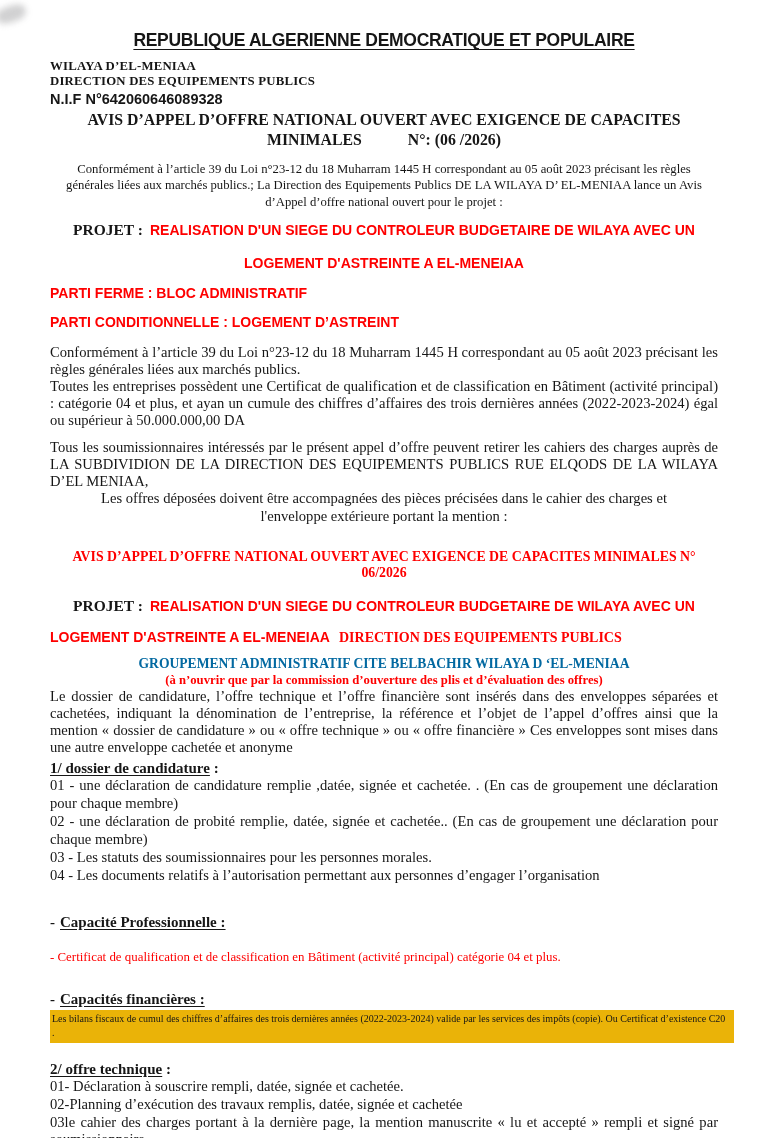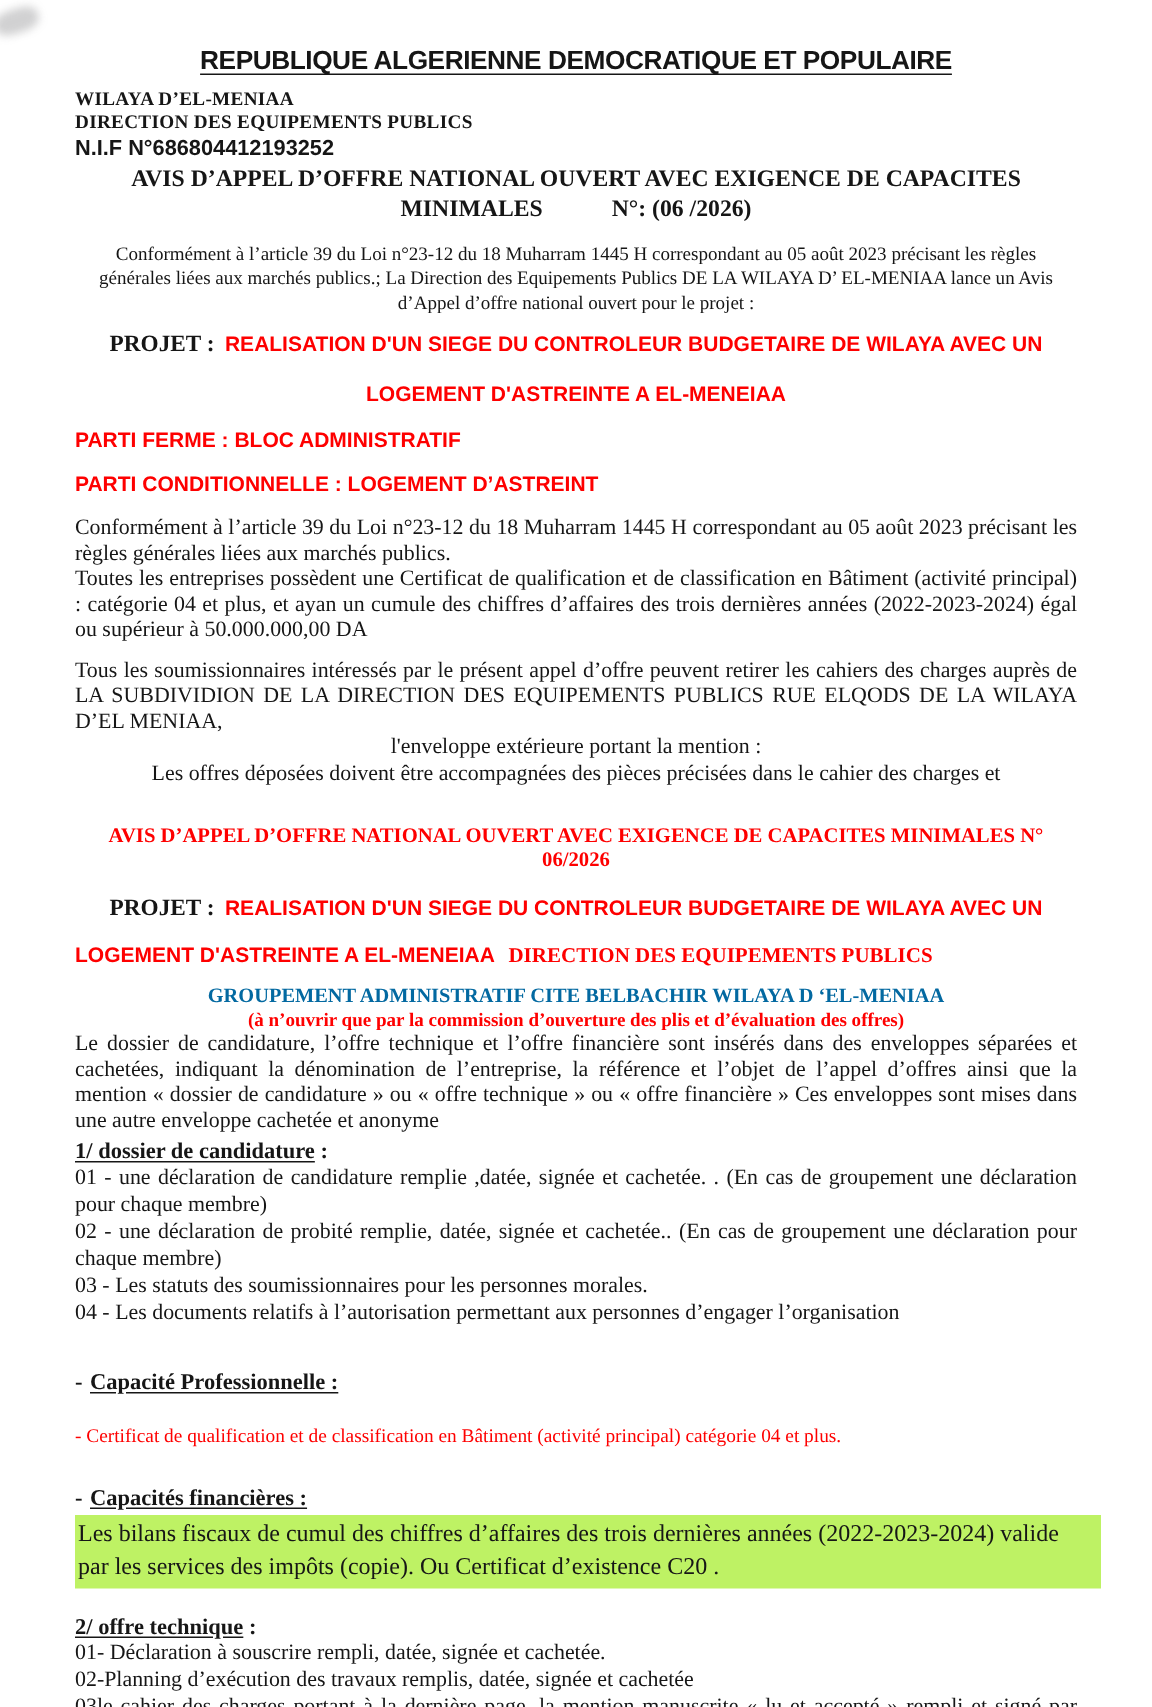--- a/index.html
+++ b/index.html
@@ -62,40 +62,40 @@
 
   .section-h { font-weight: bold; font-size: 15px; margin-top: 4px; }
   .section-h .u { text-decoration: underline; text-underline-offset: 2px; }
   .dash { margin-right: 5px; }
 
   .item { font-size: 14.6px; line-height: 1.23; text-align: justify; }
 
   .red-cert { color: #fe0000; font-size: 12.9px; margin-top: 19px; }
 
   .gray-par {
-    background: #bef264; font-size: 16px; line-height: 1.36;
+    background: #eab308; font-size: 10px; line-height: 1.36;
     padding: 2px 4px 3px 2px; margin-right: -16px; margin-top: 2px;
   }
   .gap-14 { height: 14px; }
   .gap-22 { height: 22px; }
   .gap-26 { height: 26px; }
 </style>
 </head>
 <body>
 
 <div class="scan-artifact"></div>
 
 <div class="page">
 
   <div class="doc-title">
     <span class="u">REPUBLIQUE ALGERIENNE DEMOCRATIQUE ET POPULAIRE</span>
   </div>
   <div class="org-line">WILAYA  D’EL-MENIAA</div>
   <div class="org-line">DIRECTION DES EQUIPEMENTS PUBLICS</div>
-  <div class="nif">N.I.F N°686804412193252</div>
+  <div class="nif">N.I.F N°642060646089328</div>
 
   <div class="avis-title">
     <div>
       <span class="u">AVIS D’APPEL D’OFFRE NATIONAL OUVERT AVEC EXIGENCE DE CAPACITES</span>
     </div>
     <div>
       <span class="u">MINIMALES</span><span class="avis-number">N°: (06 /2026)</span>
     </div>
   </div>
 
@@ -108,22 +108,22 @@
     <span class="red-sans">LOGEMENT D'ASTREINTE A EL-MENEIAA</span>
   </div>
 
   <div class="parti">PARTI FERME : BLOC ADMINISTRATIF</div>
   <div class="parti">PARTI CONDITIONNELLE : LOGEMENT D’ASTREINT</div>
 
   <div class="body-par mt-lg">Conformément à l’article 39 du Loi n°23-12 du 18 Muharram 1445 H correspondant au 05 août 2023 précisant les règles générales liées aux marchés publics.</div>
   <div class="body-par">Toutes les entreprises possèdent une Certificat de qualification et de classification en Bâtiment (activité principal) : catégorie 04 et plus, et ayan un cumule des chiffres d’affaires des trois dernières années (2022-2023-2024) égal ou supérieur à 50.000.000,00 DA</div>
 
   <div class="body-par mt-md">Tous les soumissionnaires intéressés par le présent appel d’offre peuvent retirer les cahiers des charges auprès de LA SUBDIVIDION DE LA DIRECTION DES EQUIPEMENTS PUBLICS RUE ELQODS DE LA WILAYA D’EL MENIAA,</div>
+  <div class="body-par centered">Les offres déposées doivent être accompagnées des pièces précisées dans le cahier des charges et</div>
   <div class="body-par centered">l'enveloppe extérieure portant la mention  :</div>
-  <div class="body-par centered">Les offres déposées doivent être accompagnées des pièces précisées dans le cahier des charges et</div>
 
   <div class="red-avis">AVIS D’APPEL D’OFFRE NATIONAL OUVERT AVEC EXIGENCE DE CAPACITES  MINIMALES N° 06/2026</div>
 
   <div class="mention-projet">
     <span class="projet-label">PROJET :</span><span class="red-sans">REALISATION D'UN SIEGE DU CONTROLEUR BUDGETAIRE DE WILAYA AVEC UN</span>
   </div>
   <div class="mention-line2">
     <span class="red-sans">LOGEMENT D'ASTREINTE A EL-MENEIAA</span><span class="red-serif">DIRECTION DES EQUIPEMENTS PUBLICS</span>
   </div>
   <div class="groupement">GROUPEMENT ADMINISTRATIF CITE BELBACHIR WILAYA D ‘EL-MENIAA</div>

